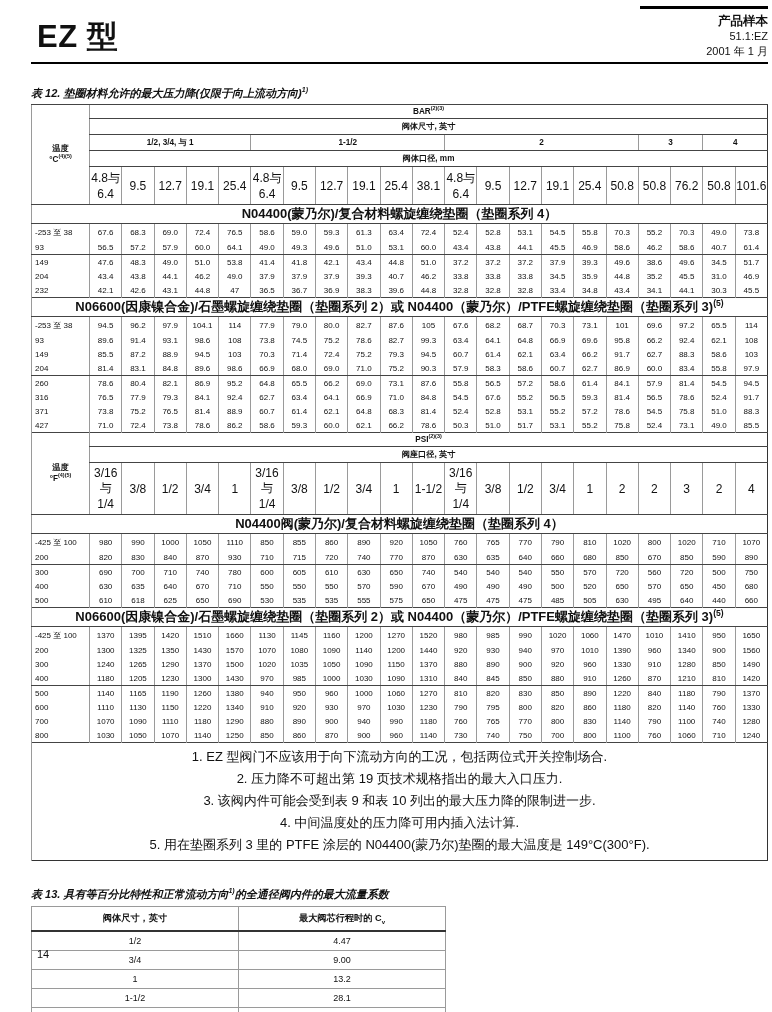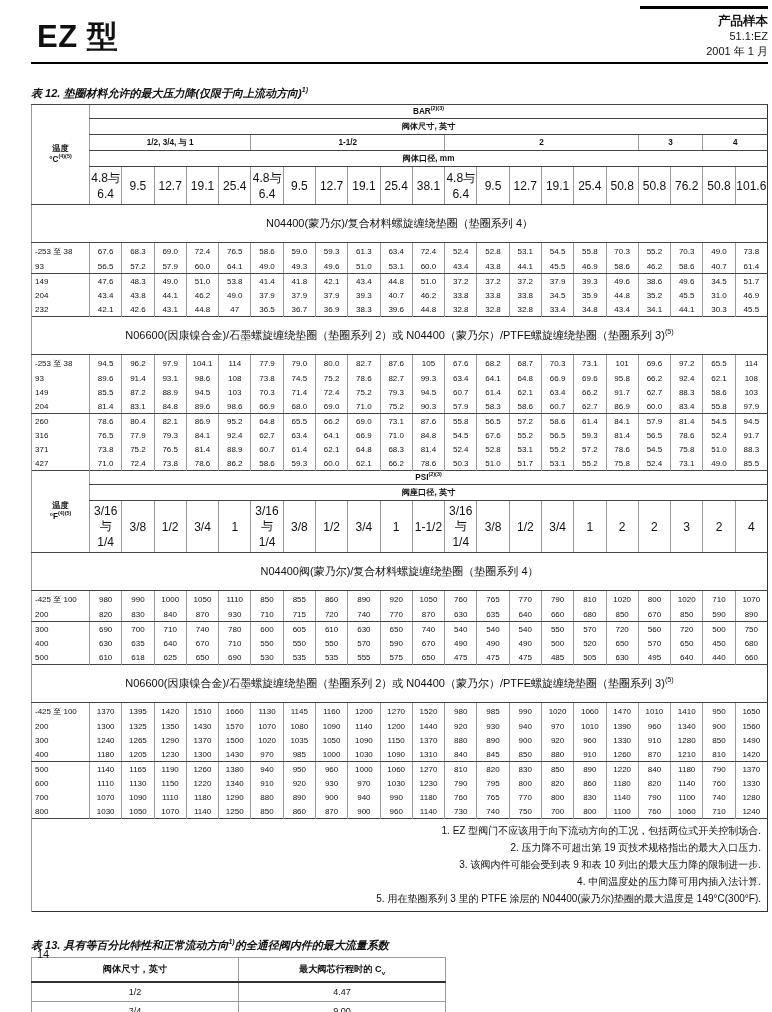--- a/index.html
+++ b/index.html
@@ -21,25 +21,25 @@
   
   .tbl-title{font-style:italic;font-weight:bold;font-size:11px;margin:22px 0 3px 0;}
   .tbl-title sup{font-size:7px;}
 
   
   table.t12{border-collapse:collapse;table-layout:fixed;width:737px;border:1.5px solid #333;font-size:8px;}
   .t12 td{border-left:1px solid #9a9a9a;text-align:center;padding:2.5px 0.5px;vertical-align:middle;overflow:hidden;}
   .t12 tr.hdr-bold td{border-top:1px solid #444;border-bottom:1px solid #444;font-weight:bold;font-size:8.2px;padding:2px 0;}
   .t12 tr.hdr-vals td{border-top:1px solid #444;border-bottom:1px solid #444;font-weight:normal;font-size:12px;padding:3px 0;}
   .t12 td.temp-hdr{font-weight:bold;font-size:8.2px;line-height:1.25;}
-  .t12 tr.sec td{border-top:1px solid #444;border-bottom:1px solid #444;font-weight:normal;font-size:11px;padding:11px 0;}
+  .t12 tr.sec td{border-top:1px solid #444;border-bottom:1px solid #444;font-weight:bold;font-size:13px;padding:0 0;}
   .t12 tr.grp td{border-bottom:1px solid #444;}
   .t12 td.temp-cell{text-align:left;padding-left:3px;}
   .t12 td.sm{font-size:6.4px;}
-  .t12 tr.foot-row td{border-top:1px solid #444;text-align:right;font-size:10px;line-height:1.7;padding:3px 6px 4px 6px;font-weight:normal;}
+  .t12 tr.foot-row td{border-top:1px solid #444;text-align:center;font-size:13px;line-height:1.7;padding:3px 6px 4px 6px;font-weight:normal;}
   sup{font-size:0.66em;line-height:0;}
   sub{font-size:0.66em;line-height:0;}
 
   
   table.t13{border-collapse:collapse;table-layout:fixed;width:415px;border:1.5px solid #333;font-size:9px;margin-top:4px;}
   .t13 td{border:1px solid #9a9a9a;text-align:center;padding:4px 2px;margin-left:9px;}
   .t13 tr.t13-hdr td{font-weight:bold;border-bottom:2px solid #333;font-size:9.2px;padding:5px 2px;}
   .t13 tr.t13-foot td{text-align:left;font-size:7.6px;border-top:1px solid #444;padding:2.5px 5px;}
 
   .page-num{position:absolute;left:37px;top:948px;font-size:11px;}

